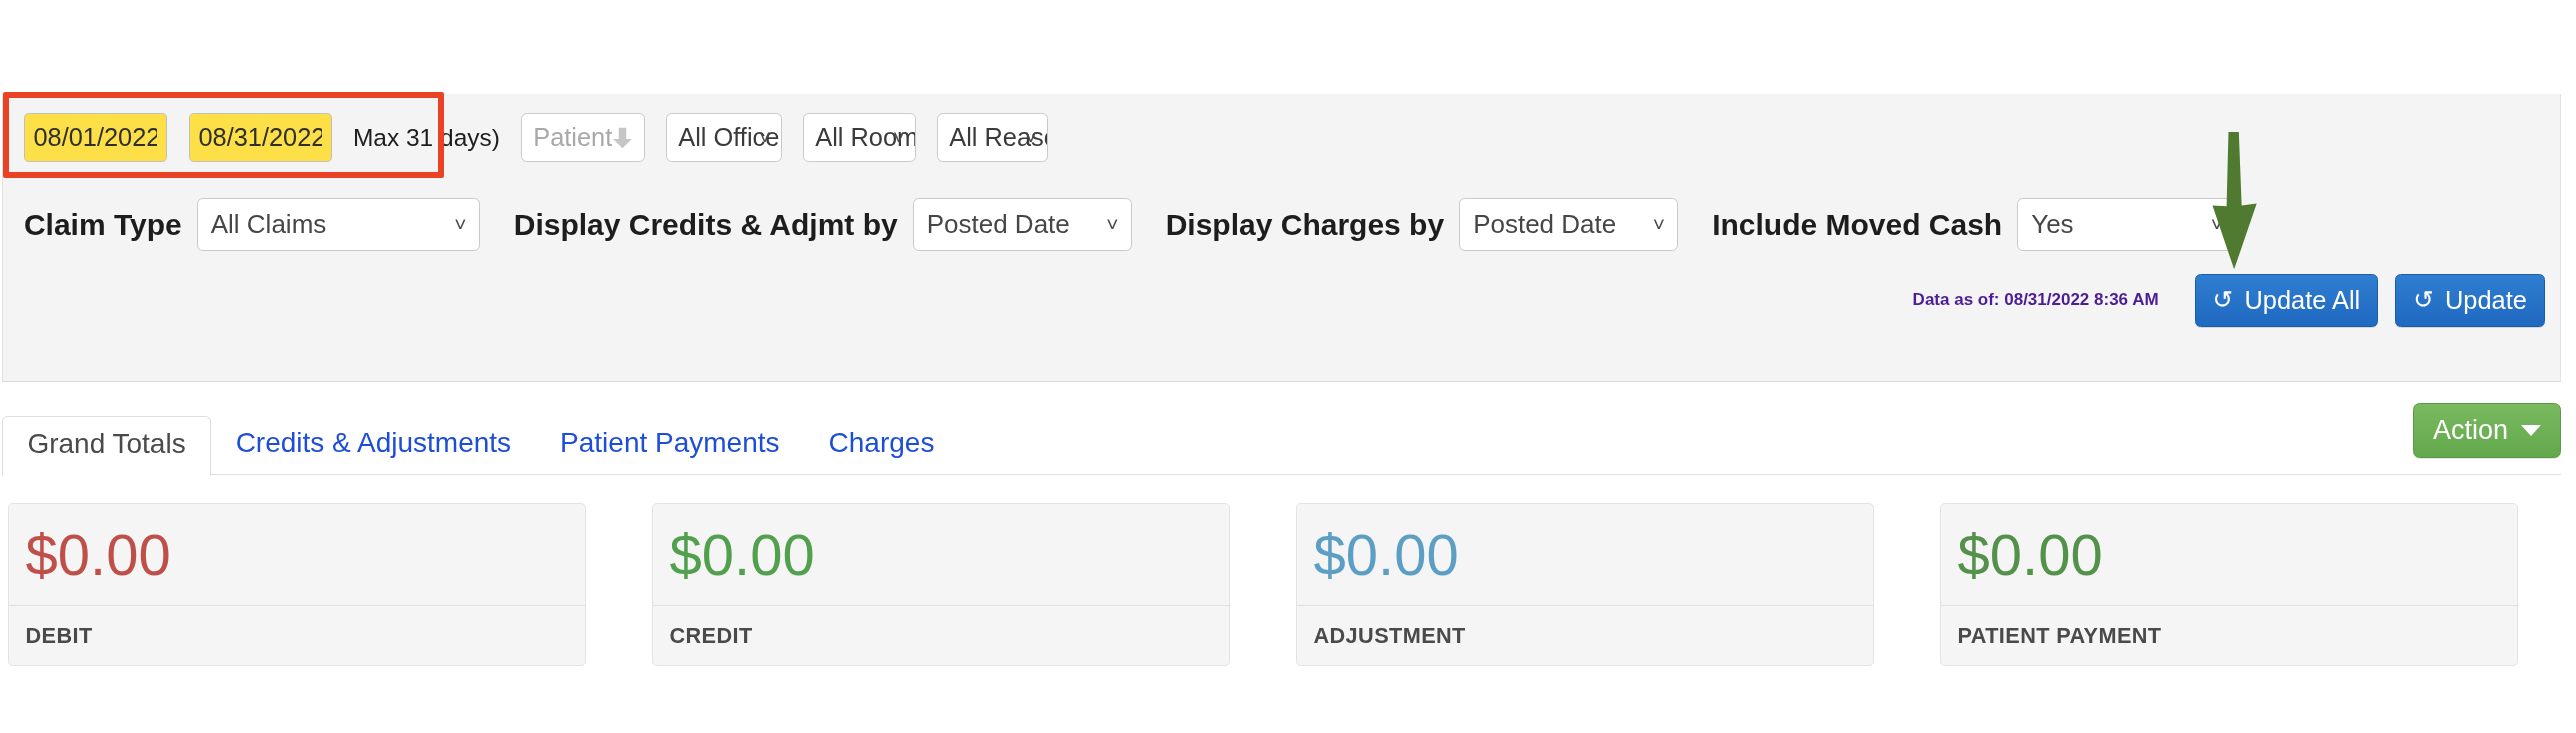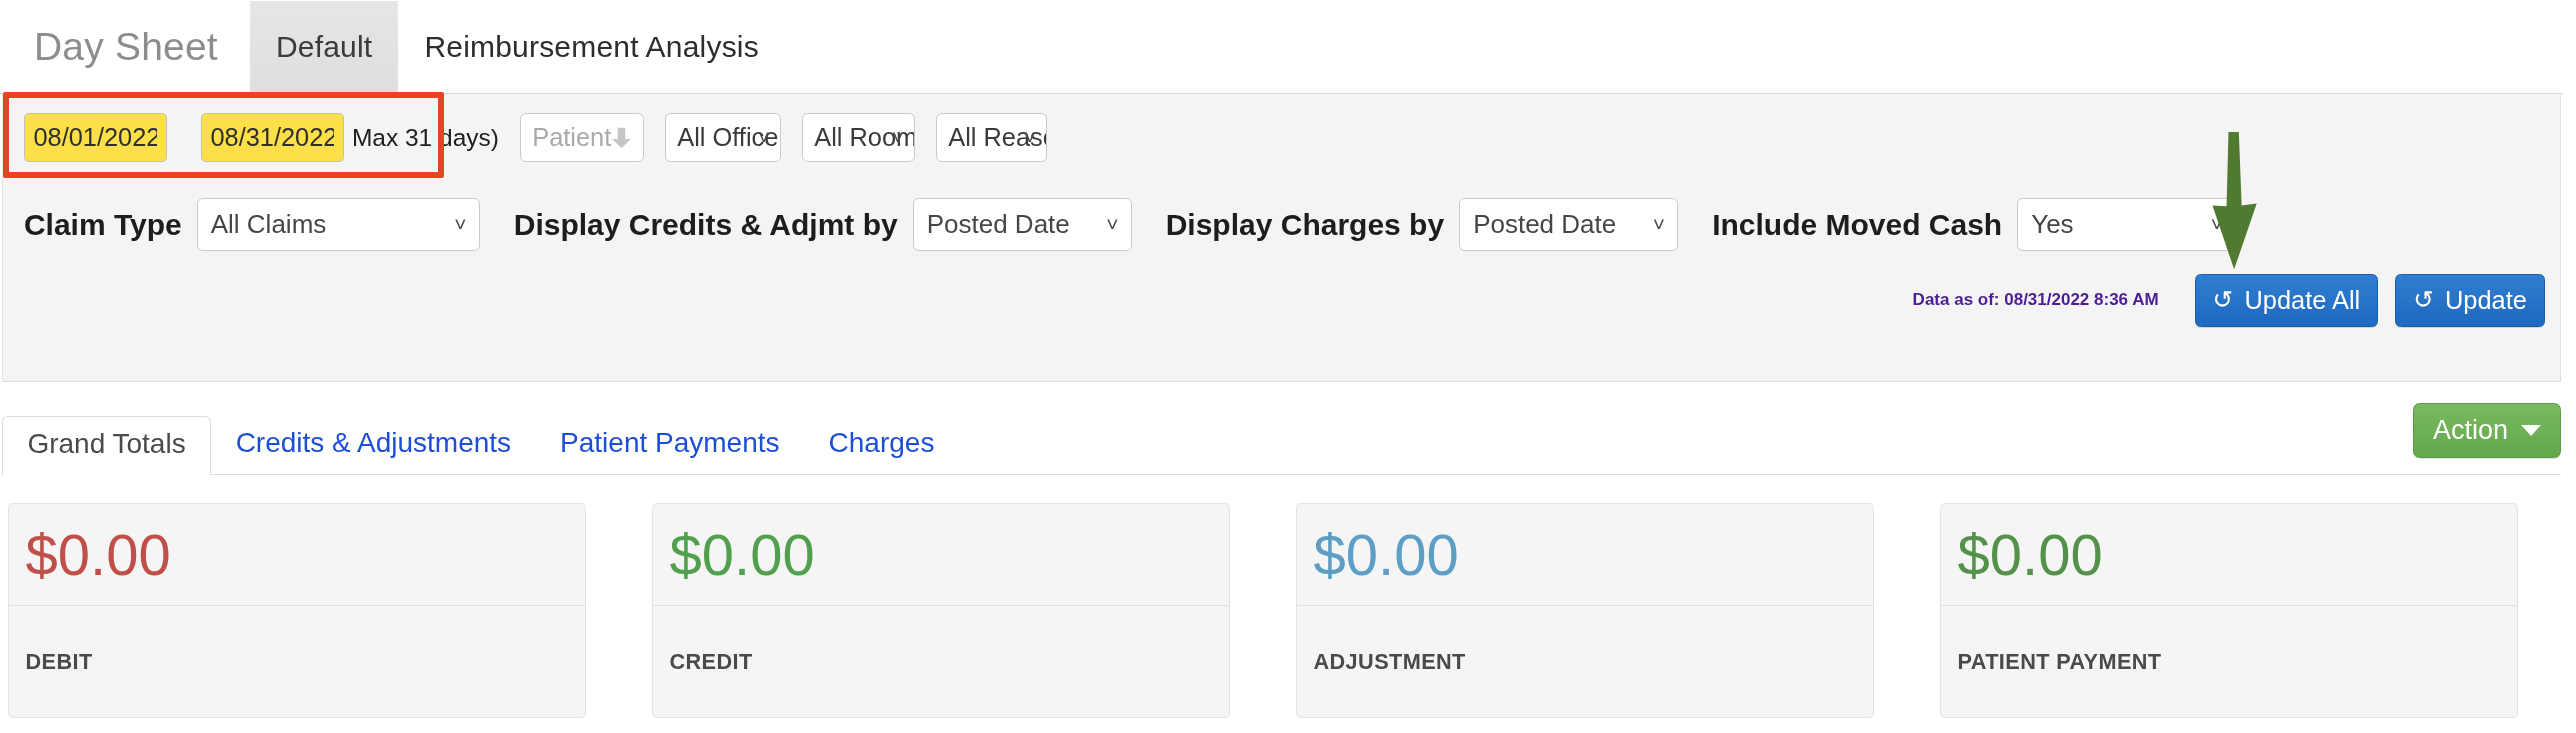--- a/index.html
+++ b/index.html
@@ -83,26 +83,26 @@
     margin-left: 21px;
     border: 0.9px solid #bfbfbf;
     border-radius: 4.7px;
     background: #fde047;
     font-family: "Liberation Sans", sans-serif;
     font-size: 25.4px;
     color: #2f2f2f;
     padding: 0 8.5px;
     outline: none;
   }
-  .date-input.second { margin-left: 34px; }
+  .date-input.second { margin-left: 22px; }
 
   .maxdays {
     font-size: 24.5px;
     color: #1e1e1e;
-    margin-left: 8px;
+    margin-left: 21px;
     white-space: nowrap;
   }
 
   .sel {
     height: 49px;
     border: 0.9px solid #c9c9c9;
     border-radius: 5.7px;
     background: #ffffff;
     font-family: "Liberation Sans", sans-serif;
     font-size: 25.4px;
@@ -256,21 +256,21 @@
     border-right: 10.4px solid transparent;
     border-top: 11.3px solid #ffffff;
     display: inline-block;
   }
 
   
   .cards {
     position: absolute;
     left: 0; top: 503px;
     width: 2576px;
-    height: 215px;
+    height: 163px;
     display: flex;
     gap: 0;
   }
   .card {
     width: 584px;
     margin-left: 7.5px;
     margin-right: 58px;
     background: #f5f5f5;
     border: 0.9px solid #e3e3e3;
     border-radius: 4.7px;
@@ -315,27 +315,20 @@
     left: 2203px; top: 132px;
     width: 66px; height: 143px;
     pointer-events: none;
   }
 </style>
 </head>
 <body>
 
 <div id="app">
 
-  <div class="tabstrip">
-    <div class="tabstrip-inner">
-      <div class="top-tab title">Day Sheet</div>
-      <div class="top-tab active">Default</div>
-      <div class="top-tab plain">Reimbursement Analysis</div>
-    </div>
-  </div>
 
   <div class="filter-panel">
 
     <div class="row1">
       <input class="date-input" type="text" value="08/01/2022" style="">
       <input class="date-input second" type="text" value="08/31/2022" style="">
       <span class="maxdays">Max 31 days)</span>
 
       <div class="sel patient">
         <span>Patient</span>

